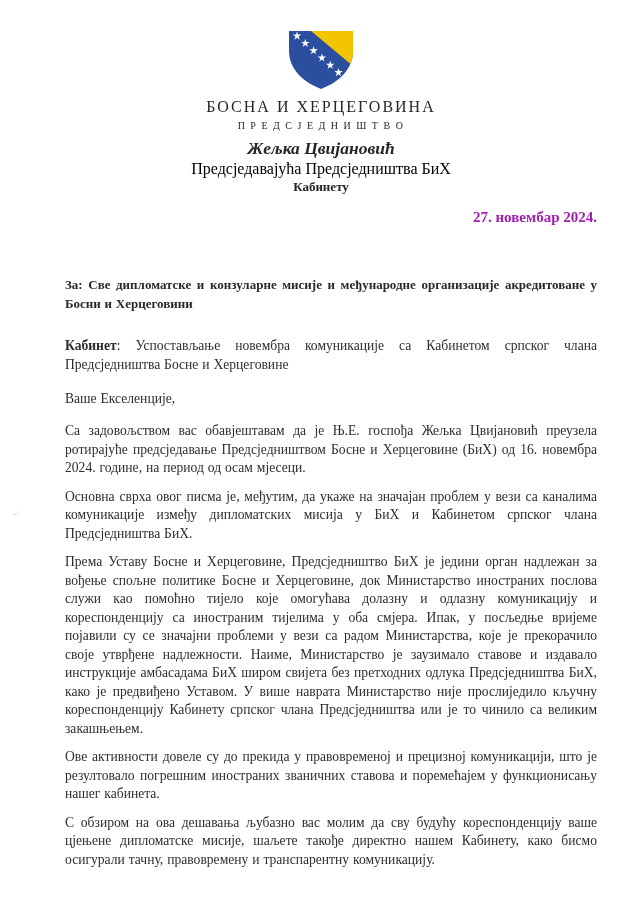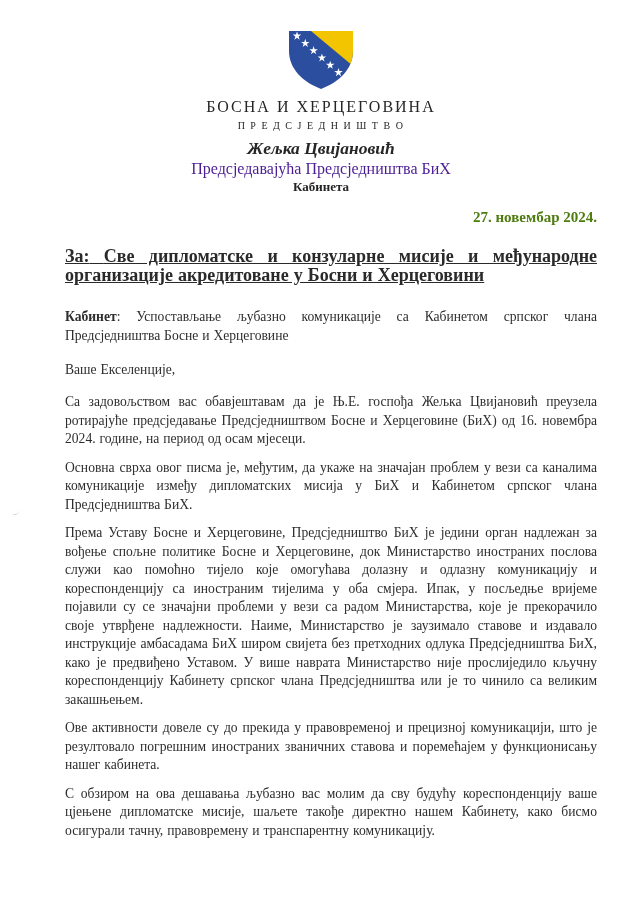--- a/index.html
+++ b/index.html
@@ -19,31 +19,31 @@
     margin-top: 6px; font-size: 16px; letter-spacing: 2px;
     line-height: 19px; color: #262626;
   }
   .institution {
     font-size: 10px; letter-spacing: 1.5px; line-height: 19px; color: #262626;
   }
   .official-name {
     margin-top: 2px; font-size: 17.5px; font-style: italic; font-weight: 600;
     line-height: 22px; color: #262626;
   }
-  .official-title { font-size: 16px; line-height: 20px; color: #4c1d95; text-align: center; }
+  .official-title { font-size: 16px; line-height: 20px; color: #000000; text-align: center; }
   .office { font-size: 13px; font-weight: bold; line-height: 16px; color: #242424; }
 
   
   .body-wrap { margin: 0 45px 0 65px; }
   .date-line {
     margin-top: 13px; text-align: right;
-    font-size: 15px; font-weight: bold; line-height: 19px; color: #4d7c0f;
+    font-size: 15px; font-weight: bold; line-height: 19px; color: #a21caf;
   }
   .block { font-size: 13.6px; line-height: 18.5px; text-align: justify; }
-  .recipient { margin-top: 20px; font-weight: bold; font-size: 18px; color: #2a2a2a; text-decoration: underline; }
+  .recipient { margin-top: 49px; font-weight: bold; font-size: 13px; color: #2a2a2a; }
   .subject { margin-top: 24px; }
   .subject .label { font-weight: bold; }
   .salutation { margin-top: 16px; text-align: left; }
   p.para { margin: 10px 0 0 0; }
   .block, p.para { word-spacing: 0.5px; }
 
   
   .artifact {
     position: absolute; left: 12px; top: 508px; width: 7px; height: 6px;
     border-bottom: 1.5px solid #9aa0a8; border-radius: 0 0 6px 4px;
@@ -74,29 +74,29 @@
           <use href="#star" x="45.2" y="38.2"></use>
           <use href="#star" x="53.5" y="45.5"></use>
           <use href="#star" x="61.8" y="52.8"></use>
         </g>
       </g>
     </svg>
     <div class="country">БОСНА И ХЕРЦЕГОВИНА</div>
     <div class="institution">П Р Е Д С Ј Е Д Н И Ш Т В О</div>
     <div class="official-name">Жељка Цвијановић</div>
     <div class="official-title">Предсједавајућа Предсједништва БиХ</div>
-    <div class="office">Кабинета</div>
+    <div class="office">Кабинету</div>
   </div>
 
   <div class="body-wrap">
     <div class="date-line">27. новембар 2024.</div>
 
     <p class="block recipient"><span>За:</span> <span>Све дипломатске и конзуларне мисије и међународне организације акредитоване у Босни и Херцеговини</span></p>
 
-    <p class="block subject"><span class="label">Кабинет</span><span>: Успостављање љубазно комуникације са Кабинетом српског члана Предсједништва Босне и Херцеговине</span></p>
+    <p class="block subject"><span class="label">Кабинет</span><span>: Успостављање новембра комуникације са Кабинетом српског члана Предсједништва Босне и Херцеговине</span></p>
 
     <p class="block salutation">Ваше Екселенције,</p>
 
     <p class="block para">Са задовољством вас обавјештавам да је Њ.Е. госпођа Жељка Цвијановић преузела ротирајуће предсједавање Предсједништвом Босне и Херцеговине (БиХ) од 16. новембра 2024. године, на период од осам мјесеци.</p>
     <p class="block para">Основна сврха овог писма је, међутим, да укаже на значајан проблем у вези са каналима комуникације између дипломатских мисија у БиХ и Кабинетом српског члана Предсједништва БиХ.</p>
     <p class="block para">Према Уставу Босне и Херцеговине, Предсједништво БиХ је једини орган надлежан за вођење спољне политике Босне и Херцеговине, док Министарство иностраних послова служи као помоћно тијело које омогућава долазну и одлазну комуникацију и кореспонденцију са иностраним тијелима у оба смјера. Ипак, у посљедње вријеме појавили су се значајни проблеми у вези са радом Министарства, које је прекорачило своје утврђене надлежности. Наиме, Министарство је заузимало ставове и издавало инструкције амбасадама БиХ широм свијета без претходних одлука Предсједништва БиХ, како је предвиђено Уставом. У више наврата Министарство није прослиједило кључну кореспонденцију Кабинету српског члана Предсједништва или је то чинило са великим закашњењем.</p>
     <p class="block para">Ове активности довеле су до прекида у правовременој и прецизној комуникацији, што је резултовало погрешним иностраних званичних ставова и поремећајем у функционисању нашег кабинета.</p>
     <p class="block para">С обзиром на ова дешавања љубазно вас молим да сву будућу кореспонденцију ваше цјењене дипломатске мисије, шаљете такође директно нашем Кабинету, како бисмо осигурали тачну, правовремену и транспарентну комуникацију.</p>
   </div>
 

